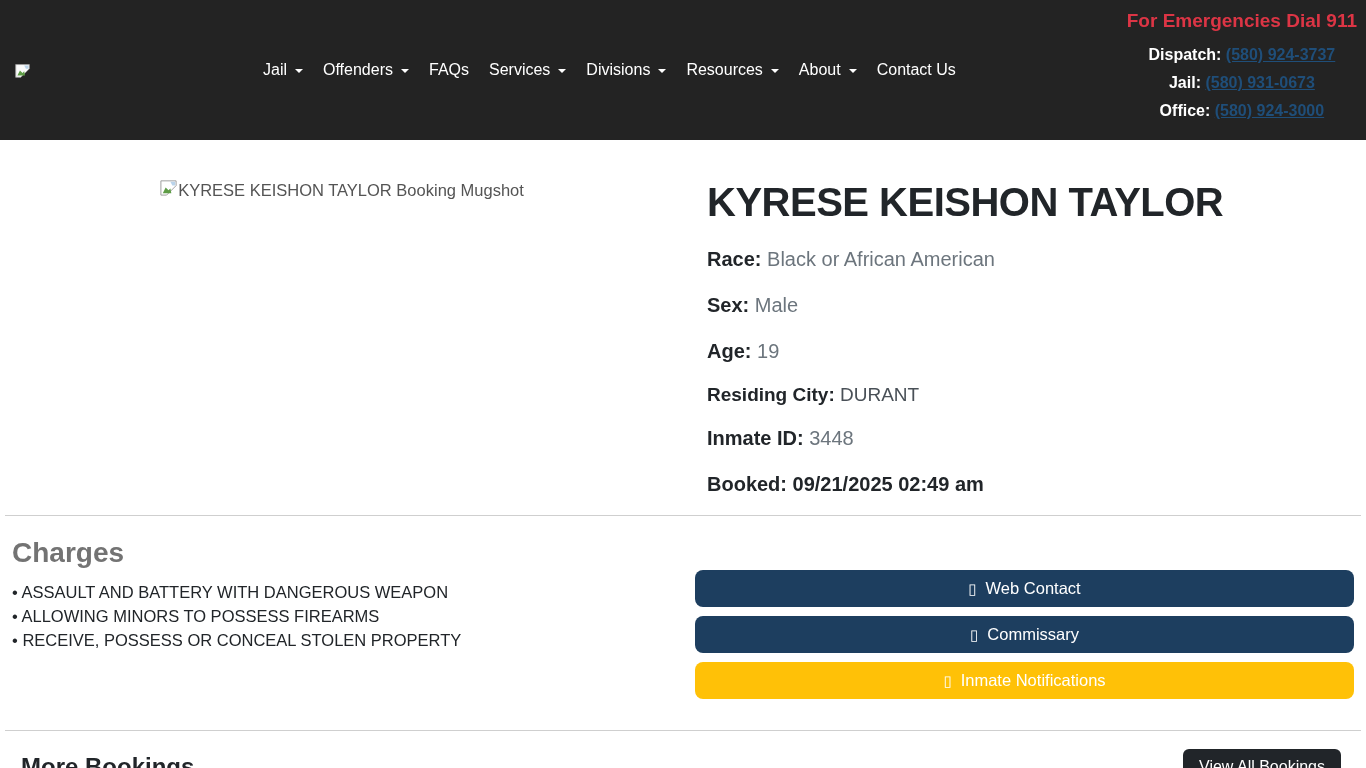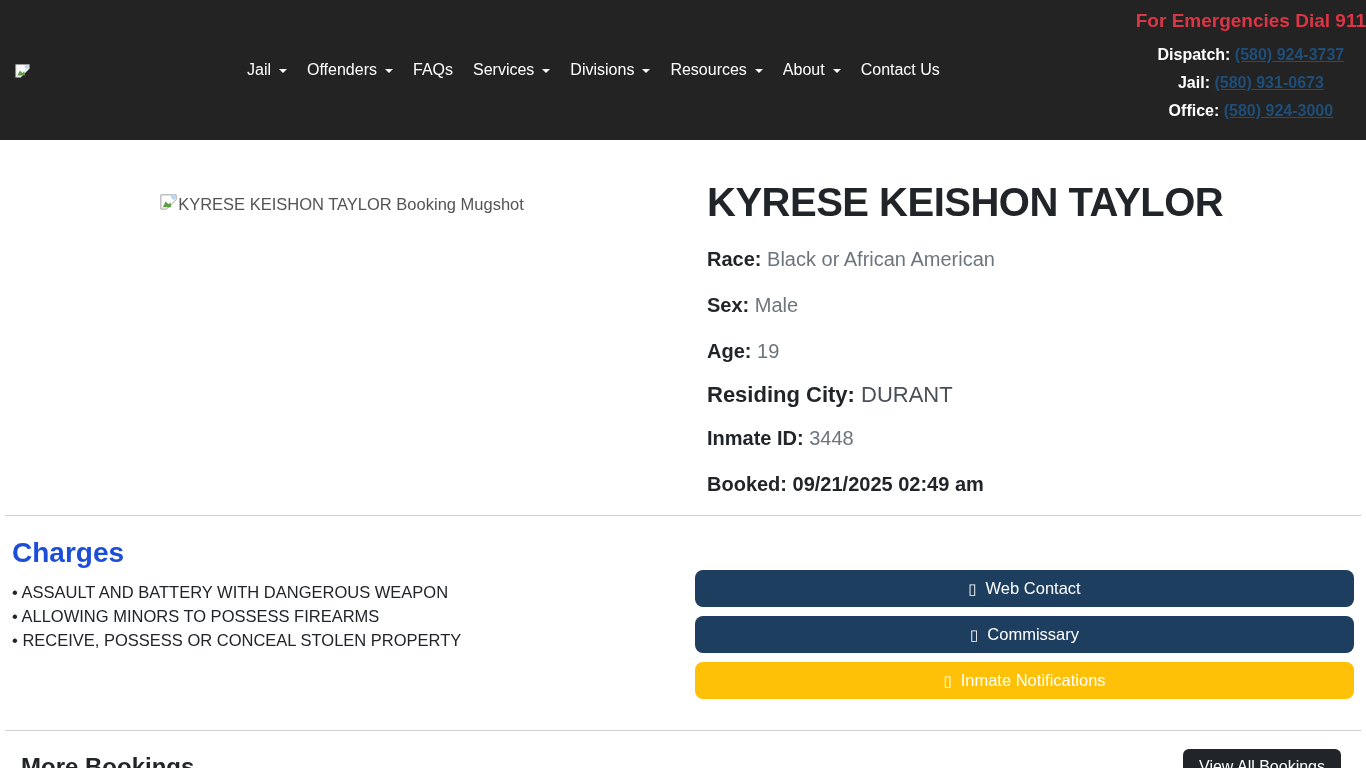--- a/index.html
+++ b/index.html
@@ -14,68 +14,67 @@
   }
 
   
   header {
     position: relative;
     height: 140px;
     background: var(--header_bg, #232323);
   }
   .logo-link { position: absolute; left: 14px; top: 62px; display: block; line-height: 0; }
   nav {
-    position: absolute; left: 237px; top: 0; height: 140px;
+    position: absolute; left: 253px; top: 0; height: 140px;
     display: flex; align-items: center;
   }
   .nav-link {
     color: #fff; text-decoration: none; font-size: 16px;
     padding: 0 10px; display: flex; align-items: center; gap: 8px;
     white-space: nowrap;
   }
   .caret {
     width: 0; height: 0;
     border-top: 4px solid #fff;
     border-left: 4px solid transparent;
     border-right: 4px solid transparent;
     margin-top: 2px;
   }
-  .emergency { position: absolute; top: 8px; right: 0; text-align: center; }
+  .emergency { position: absolute; top: 8px; right: 9px; text-align: center; }
   .emergency-title {
     color: var(--emergency_red, #dc3545);
     font-weight: bold; font-size: 19px; line-height: 26px; margin-bottom: 7px;
   }
   .phone-row { color: #fff; font-weight: bold; font-size: 16px; line-height: 28px; }
   .phone-row a { color: var(--phone_link, #1f4e79); text-decoration: underline; }
 
   
   .profile-row { display: flex; padding-top: 38px; }
   .col-left { width: 683px; }
   .col-right { width: 683px; padding-left: 24px; padding-right: 5px; }
   .mugshot {
-    margin-top: 14px;
     display: flex; justify-content: center; align-items: center;
     color: #545454; font-size: 16.5px; line-height: 20px;
   }
   .inmate-name {
     font-size: 40px; font-weight: 600; line-height: 48px;
     margin: 0 0 18px; letter-spacing: -0.5px; color: #212529;
   }
   .detail { font-size: 20px; line-height: 30px; margin: 0 0 16px; color: #6c757d; }
   .detail b { color: #212529; }
-  .detail.small { font-size: 22px; line-height: 25px; color: #495057; }
+  .detail.small { font-size: 19px; line-height: 25px; color: #495057; }
   .detail.booked { color: #212529; font-weight: bold; }
 
   hr { border: none; border-top: 1px solid #cfcfcf; margin: 0 5px; }
   hr.second { margin-top: 22px; }
 
   
   .charges-row { display: flex; padding-top: 20px; }
   .charges-col { width: 683px; padding-left: 12px; }
-  .charges-heading { font-size: 28px; font-weight: 600; line-height: 34px; margin: 0 0 10px; color: #1d4ed8; }
+  .charges-heading { font-size: 28px; font-weight: 600; line-height: 34px; margin: 0 0 10px; color: #737373; }
   .charge-list { margin: 0; padding: 0; list-style: none; }
   .charge-item { font-size: 16.5px; line-height: 24px; color: #212529; }
   .charge-item::before { content: "\2022  "; }
   .actions-col { width: 683px; padding: 34px 12px 0 12px; }
   .action-btn {
     display: flex; width: 100%; height: 37px;
     align-items: center; justify-content: center; gap: 9px;
     border: none; border-radius: 8px; margin-bottom: 9px;
     color: #fff; font-size: 16.5px; font-family: inherit; cursor: pointer;
   }

